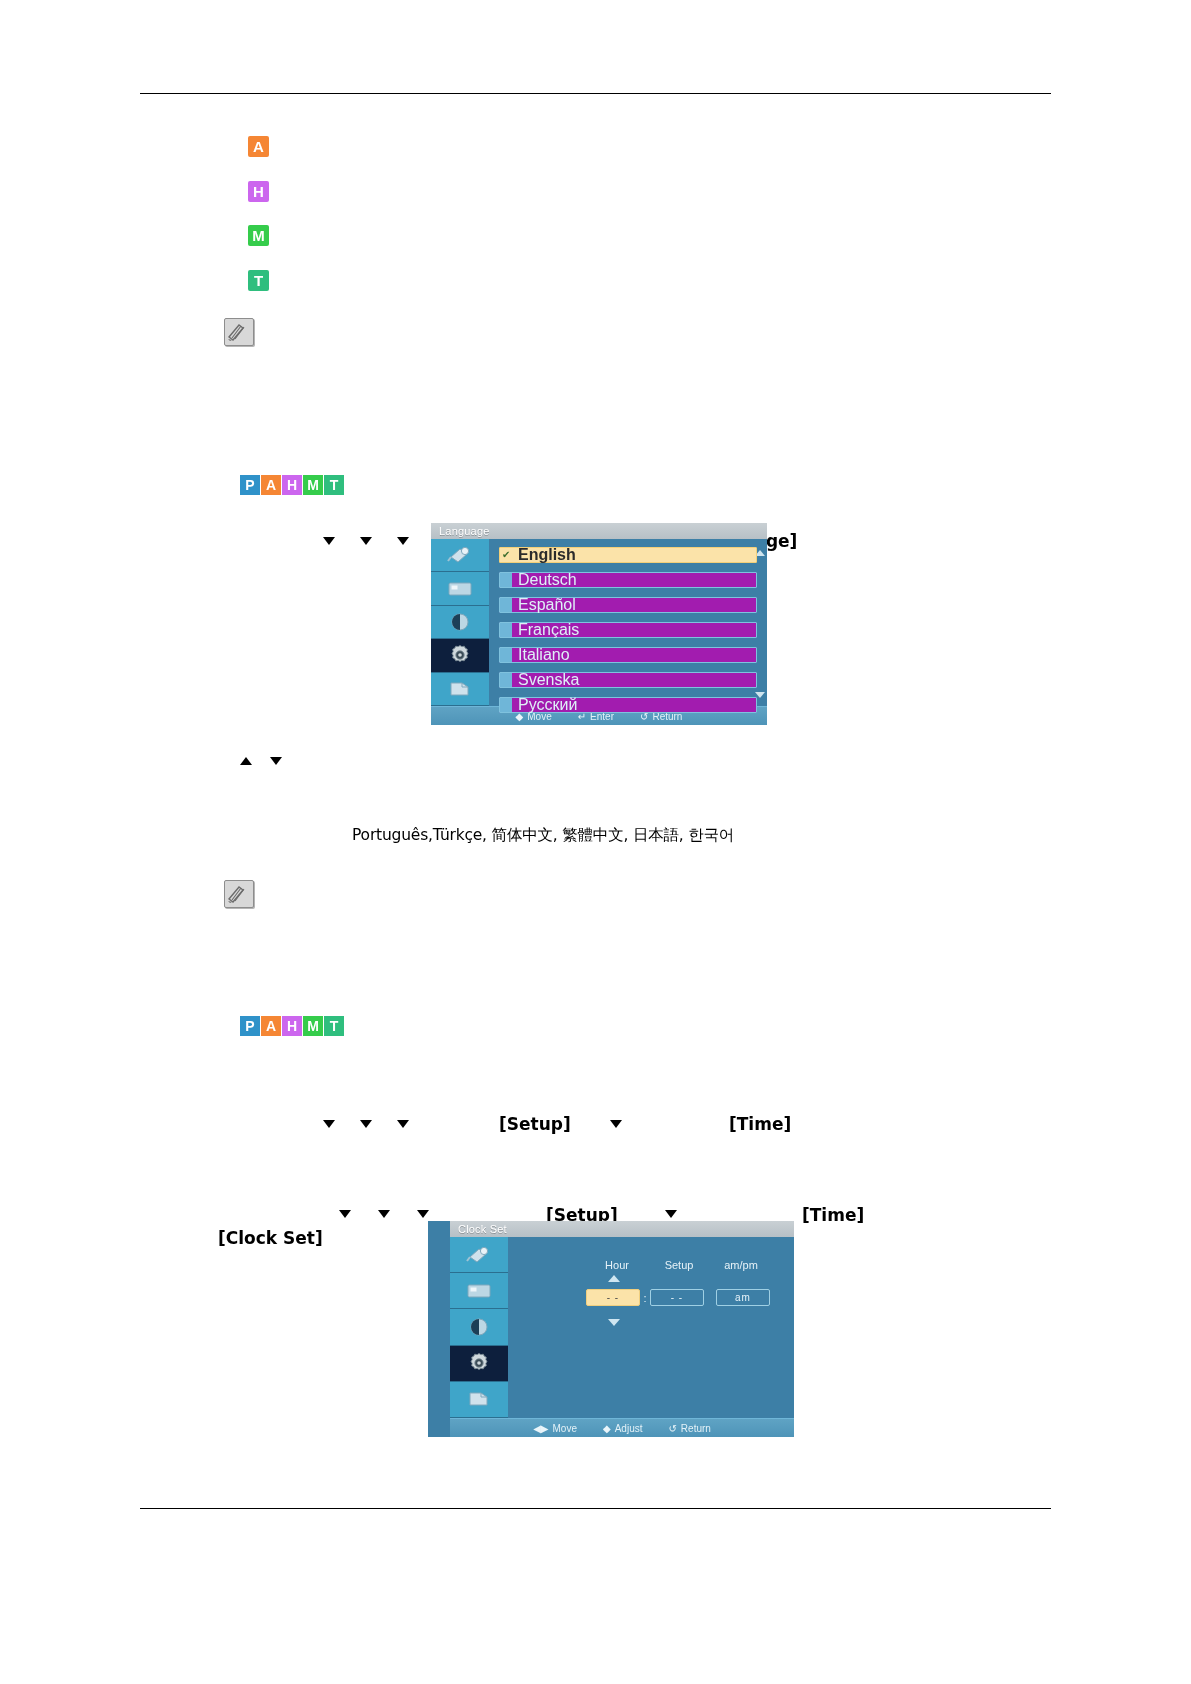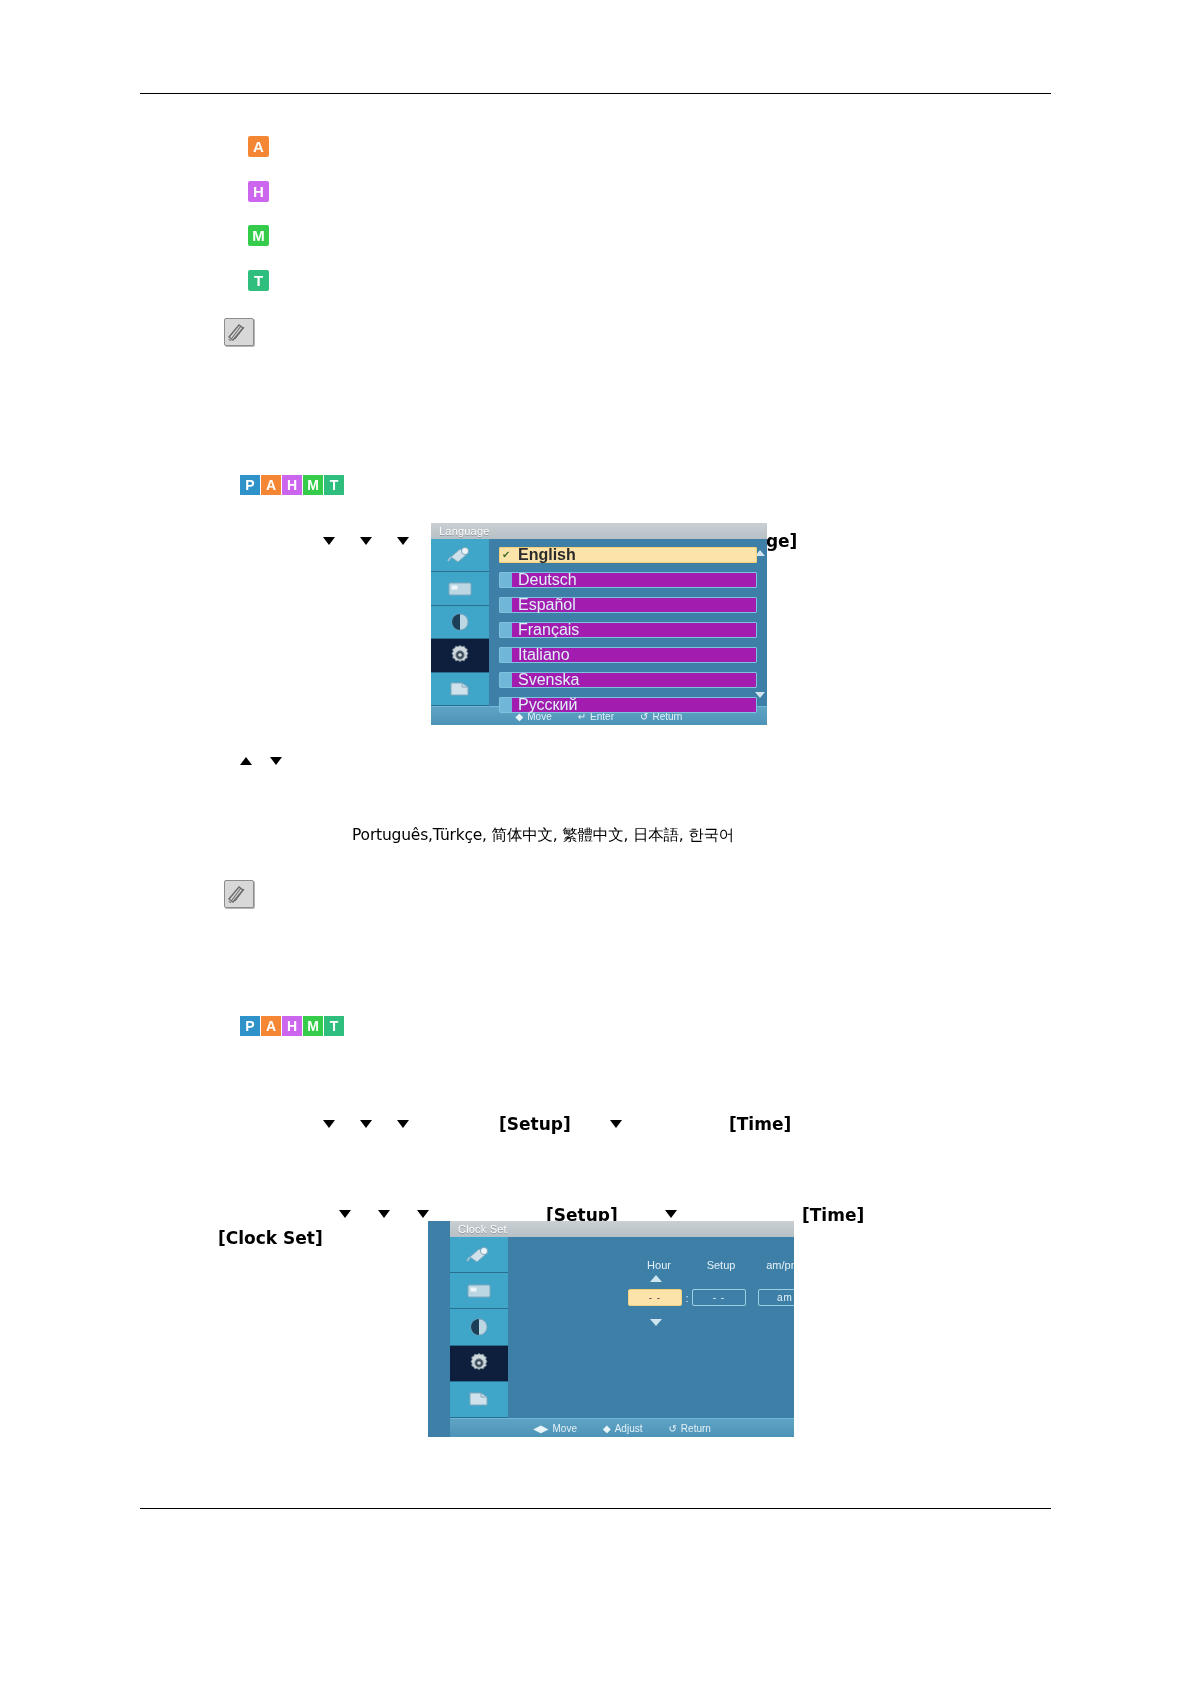--- a/index.html
+++ b/index.html
@@ -455,21 +455,21 @@
   <div class="tri down" style="left:339px; top:1210px;"></div>
   <div class="tri down" style="left:378px; top:1210px;"></div>
   <div class="tri down" style="left:417px; top:1210px;"></div>
   <div class="blabel" style="left:546px; top:1205px;">[Setup]</div>
   <div class="tri down" style="left:665px; top:1210px;"></div>
   <div class="blabel" style="left:802px; top:1205px;">[Time]</div>
   <div class="blabel" style="left:218px; top:1228px;">[Clock Set]</div>
 
   <div class="osd" style="left:428px; top:1221px; width:344px;padding-left:22px;">
     <div class="osd-title">Clock Set</div>
-    <div class="osd-body" style="height:181px;gap:42px;">
+    <div class="osd-body" style="height:181px;">
       <div class="osd-rail">
         <div class="rail-item" style="height:38px;">
           <svg class="rail-icon" width="30" height="22" viewBox="0 0 30 22" aria-hidden="true">
             <path d="M6 13 L15 5 L22 10 L13 18 Z" fill="#cfe2ec" stroke="#7fa8bd" stroke-width="1"></path>
             <circle cx="20" cy="7" r="3.6" fill="#e9f3f8" stroke="#7fa8bd" stroke-width="1"></circle>
             <path d="M6 13 L3 17" stroke="#9fc3d4" stroke-width="2"></path>
           </svg>
         </div>
         <div class="rail-item" style="height:38px;">
           <svg class="rail-icon" width="30" height="20" viewBox="0 0 30 20" aria-hidden="true">

